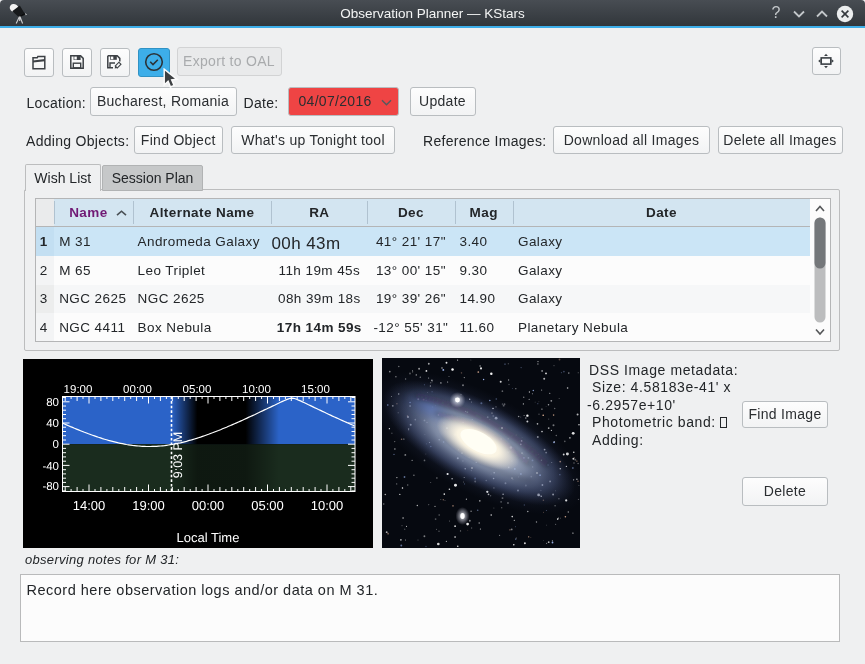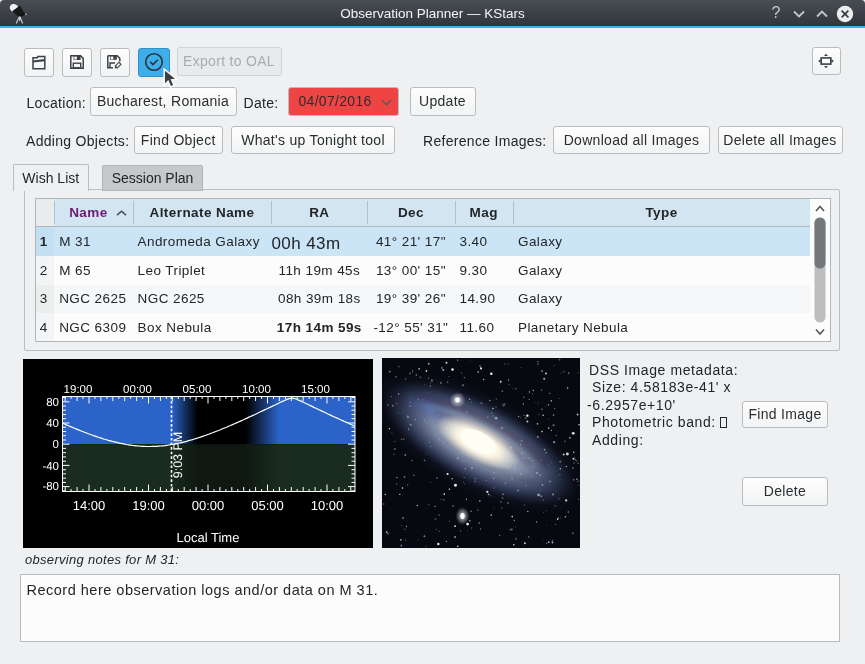--- a/index.html
+++ b/index.html
@@ -94,36 +94,36 @@
 
 <div class="lbl" style="left:26px;top:133px">Adding Objects:</div>
 <div class="btn" style="left:134px;top:126px;width:88.5px;height:27.5px">Find Object</div>
 <div class="btn" style="left:231px;top:126px;width:164px;height:27.5px">What's up Tonight tool</div>
 <div class="lbl" style="left:423px;top:133px">Reference Images:</div>
 <div class="btn" style="left:553px;top:126px;width:157px;height:27.5px">Download all Images</div>
 <div class="btn" style="left:717.5px;top:126px;width:125px;height:27.5px">Delete all Images</div>
 
 <div style="position:absolute;left:24px;top:188.5px;width:816px;height:162.5px;border:1px solid #bcbdbe;border-radius:2px;background:#eff0f1"></div>
 <div style="position:absolute;left:102px;top:165px;width:101px;height:25.5px;background:#c6c8c9;border:1px solid #b1b3b4;border-radius:2px 2px 0 0;font-size:14px;display:flex;align-items:center;justify-content:center">Session Plan</div>
-<div style="position:absolute;left:13px;top:163.5px;width:75.5px;height:27px;background:#eff0f1;border:1px solid #bcbdbe;border-bottom:none;border-radius:2px 2px 0 0;font-size:14px;display:flex;align-items:center;justify-content:center">Wish List</div>
+<div style="position:absolute;left:25px;top:163.5px;width:75.5px;height:27px;background:#eff0f1;border:1px solid #bcbdbe;border-bottom:none;border-radius:2px 2px 0 0;font-size:14px;display:flex;align-items:center;justify-content:center">Wish List</div>
 
 <div style="position:absolute;left:35px;top:198px;width:796px;height:144px;background:#fcfcfc;border:1px solid #b4b5b6"></div>
 <div style="position:absolute;left:36px;top:199px;width:18.2px;height:28px;background:#eaebec;border-bottom:1px solid #b4b5b6;box-sizing:border-box"></div>
 <div style="position:absolute;left:54.2px;top:199px;width:755.8px;height:28px;background:#d3e5f1;border-bottom:1px solid #b4b5b6;box-sizing:border-box"></div>
 <div class="cell" style="left:49.2px;top:198px;width:78.39999999999999px;height:29px;justify-content:center;font-weight:bold;font-size:13.5px;color:#701a75">Name</div>
 <div style="position:absolute;left:54.2px;top:201px;width:1px;height:23px;background:#b0c2d0"></div>
 <div class="cell" style="left:132.6px;top:198px;width:138.79999999999998px;height:29px;justify-content:center;font-weight:bold;font-size:13.5px;color:#232629">Alternate Name</div>
 <div style="position:absolute;left:132.6px;top:201px;width:1px;height:23px;background:#b0c2d0"></div>
 <div class="cell" style="left:271.4px;top:198px;width:95.90000000000003px;height:29px;justify-content:center;font-weight:bold;font-size:13.5px;color:#232629">RA</div>
 <div style="position:absolute;left:271.4px;top:201px;width:1px;height:23px;background:#b0c2d0"></div>
 <div class="cell" style="left:367.3px;top:198px;width:87.19999999999999px;height:29px;justify-content:center;font-weight:bold;font-size:13.5px;color:#232629">Dec</div>
 <div style="position:absolute;left:367.3px;top:201px;width:1px;height:23px;background:#b0c2d0"></div>
 <div class="cell" style="left:454.5px;top:198px;width:58.5px;height:29px;justify-content:center;font-weight:bold;font-size:13.5px;color:#232629">Mag</div>
 <div style="position:absolute;left:454.5px;top:201px;width:1px;height:23px;background:#b0c2d0"></div>
-<div class="cell" style="left:513px;top:198px;width:297px;height:29px;justify-content:center;font-weight:bold;font-size:13.5px;color:#232629">Type</div>
+<div class="cell" style="left:513px;top:198px;width:297px;height:29px;justify-content:center;font-weight:bold;font-size:13.5px;color:#232629">Date</div>
 <div style="position:absolute;left:513px;top:201px;width:1px;height:23px;background:#b0c2d0"></div>
 <svg width="11" height="6" viewBox="0 0 11 6" style="position:absolute;left:116px;top:210px">
     <path d="M1 5.2 l4.5-4 4.5 4" fill="none" stroke="#4a5055" stroke-width="1.6"></path>
   </svg>
 <div style="position:absolute;left:36px;top:227.0px;width:18.2px;height:28.75px;background:#c3dff2"></div>
 <div style="position:absolute;left:54.2px;top:227.0px;width:755.8px;height:28.75px;background:#cbe5f6"></div>
 <div class="cell" style="left:33px;top:227.0px;width:21.200000000000003px;height:28.75px;justify-content:center;font-weight:bold;color:#232629;font-size:13.5px">1</div>
 <div class="cell" style="left:59.2px;top:227.0px;width:73.39999999999999px;height:28.75px;justify-content:flex-start;font-weight:normal;color:#232629;font-size:13.5px">M 31</div>
 <div class="cell" style="left:137.6px;top:227.0px;width:133.79999999999998px;height:28.75px;justify-content:flex-start;font-weight:normal;color:#232629;font-size:13.5px">Andromeda Galaxy</div>
 <div class="cell" style="left:271.4px;top:240px;width:95.90000000000003px;height:28.75px;justify-content:center;font-weight:normal;color:#232629;font-size:17px">00h 43m 38s</div>
@@ -144,21 +144,21 @@
 <div class="cell" style="left:33px;top:284.5px;width:21.200000000000003px;height:28.75px;justify-content:center;font-weight:normal;color:#232629;font-size:13.5px">3</div>
 <div class="cell" style="left:59.2px;top:284.5px;width:73.39999999999999px;height:28.75px;justify-content:flex-start;font-weight:normal;color:#232629;font-size:13.5px">NGC 2625</div>
 <div class="cell" style="left:137.6px;top:284.5px;width:133.79999999999998px;height:28.75px;justify-content:flex-start;font-weight:normal;color:#232629;font-size:13.5px">NGC 2625</div>
 <div class="cell" style="left:271.4px;top:284.5px;width:95.90000000000003px;height:28.75px;justify-content:center;font-weight:normal;color:#232629;font-size:13.5px">08h 39m 18s</div>
 <div class="cell" style="left:367.3px;top:284.5px;width:87.19999999999999px;height:28.75px;justify-content:center;font-weight:normal;color:#232629;font-size:13.5px">19° 39' 26"</div>
 <div class="cell" style="left:459.5px;top:284.5px;width:53.5px;height:28.75px;justify-content:flex-start;font-weight:normal;color:#232629;font-size:13.5px">14.90</div>
 <div class="cell" style="left:518px;top:284.5px;width:292px;height:28.75px;justify-content:flex-start;font-weight:normal;color:#232629;font-size:13.5px">Galaxy</div>
 <div style="position:absolute;left:36px;top:313.25px;width:18.2px;height:27.75px;background:#f3f4f5"></div>
 <div style="position:absolute;left:54.2px;top:313.25px;width:755.8px;height:27.75px;background:#fcfcfc"></div>
 <div class="cell" style="left:33px;top:313.25px;width:21.200000000000003px;height:28.75px;justify-content:center;font-weight:normal;color:#232629;font-size:13.5px">4</div>
-<div class="cell" style="left:59.2px;top:313.25px;width:73.39999999999999px;height:28.75px;justify-content:flex-start;font-weight:normal;color:#232629;font-size:13.5px">NGC 6309</div>
+<div class="cell" style="left:59.2px;top:313.25px;width:73.39999999999999px;height:28.75px;justify-content:flex-start;font-weight:normal;color:#232629;font-size:13.5px">NGC 4411</div>
 <div class="cell" style="left:137.6px;top:313.25px;width:133.79999999999998px;height:28.75px;justify-content:flex-start;font-weight:normal;color:#232629;font-size:13.5px">Box Nebula</div>
 <div class="cell" style="left:271.4px;top:313.25px;width:95.90000000000003px;height:28.75px;justify-content:center;font-weight:bold;color:#232629;font-size:13.5px">17h 14m 59s</div>
 <div class="cell" style="left:367.3px;top:313.25px;width:87.19999999999999px;height:28.75px;justify-content:center;font-weight:normal;color:#232629;font-size:13.5px">-12° 55' 31"</div>
 <div class="cell" style="left:459.5px;top:313.25px;width:53.5px;height:28.75px;justify-content:flex-start;font-weight:normal;color:#232629;font-size:13.5px">11.60</div>
 <div class="cell" style="left:518px;top:313.25px;width:292px;height:28.75px;justify-content:flex-start;font-weight:normal;color:#232629;font-size:13.5px">Planetary Nebula</div>
 
 <svg width="22" height="146" viewBox="0 0 22 146" style="position:absolute;left:809px;top:198px">
 <path d="M7 13 l4-4.5 4 4.5" fill="none" stroke="#555759" stroke-width="1.6"></path>
 <path d="M7 131.5 l4 4.5 4-4.5" fill="none" stroke="#555759" stroke-width="1.6"></path>
 <rect x="5.5" y="19.5" width="11" height="105" rx="5.5" fill="#bcbdbe"></rect>

